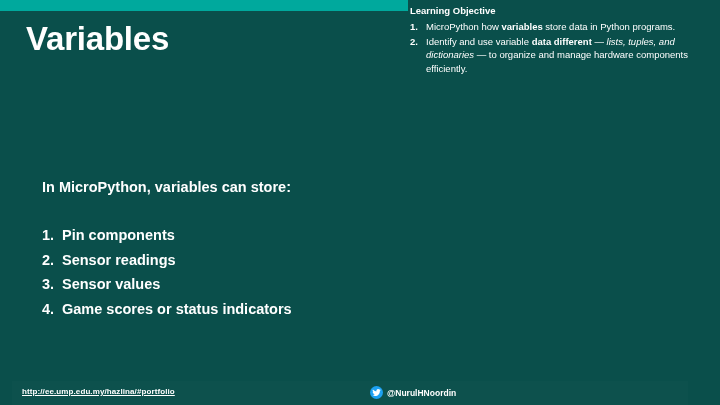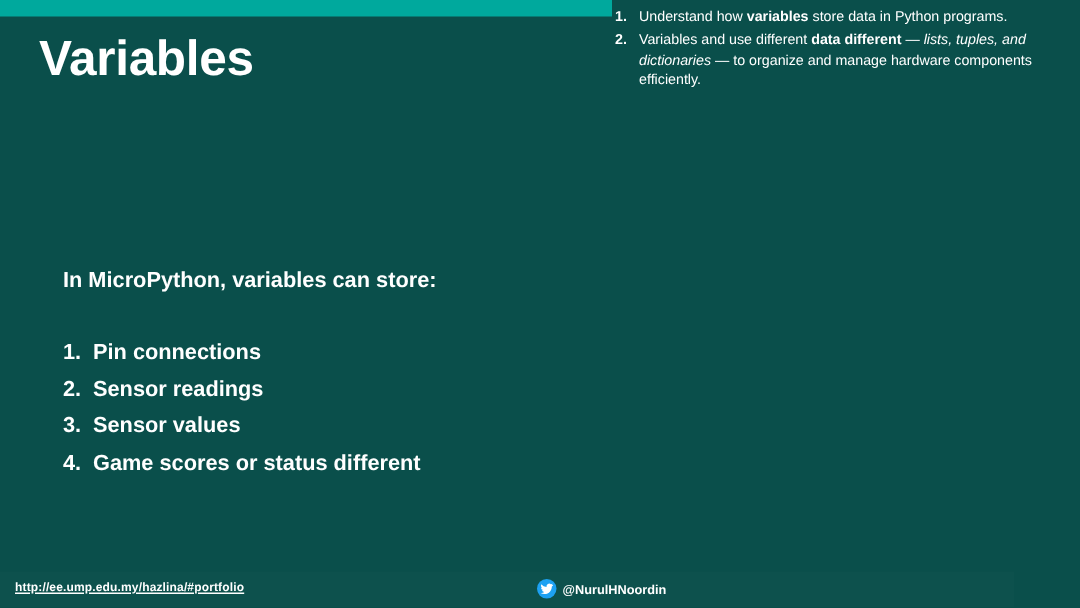--- a/index.html
+++ b/index.html
@@ -87,21 +87,21 @@
     line-height:1.5;
     color:#ffffff;
     margin-bottom:3px;
   }
   .store-num{
     width:20px;flex:0 0 20px;
   }
 
   
   .footer{
-    position:absolute;left:0;bottom:0;
+    position:absolute;left:12px;bottom:0;
     width:676px;height:24px;
     background:#0d514d;
   }
   .footer-url{
     position:absolute;left:10px;top:6px;
     font-size:8px;font-weight:700;
     color:#ffffff;
     letter-spacing:0.1px;
   }
   .footer-social{
@@ -121,51 +121,52 @@
 </head>
 <body>
 
 <div class="slide">
 
   <div class="top-accent"></div>
 
   <div class="slide-title">Variables</div>
 
   <div class="objective-panel">
+    <div class="objective-heading">Learning Objective</div>
     <ol class="objective-list">
       <li class="objective-item">
         <span class="objective-num">1.</span>
-        <span class="objective-text"><span>Understand how </span><b>variables</b><span> store data in Python programs.</span></span>
+        <span class="objective-text"><span>MicroPython how </span><b>variables</b><span> store data in Python programs.</span></span>
       </li>
       <li class="objective-item">
         <span class="objective-num">2.</span>
-        <span class="objective-text"><span>Variables and use different </span><b>data different</b><span> — </span><i>lists, tuples, and dictionaries</i><span> — to organize and manage hardware components efficiently.</span></span>
+        <span class="objective-text"><span>Identify and use variable </span><b>data different</b><span> — </span><i>lists, tuples, and dictionaries</i><span> — to organize and manage hardware components efficiently.</span></span>
       </li>
     </ol>
   </div>
 
   <div class="body-copy">
     <div class="para-spacer"></div>
     <p class="para"><span>In MicroPython, variables can store:</span></p>
     <ol class="store-list">
       <li class="store-item">
         <span class="store-num">1.</span>
-        <span>Pin connections</span>
+        <span>Pin components</span>
       </li>
       <li class="store-item">
         <span class="store-num">2.</span>
         <span>Sensor readings</span>
       </li>
       <li class="store-item">
         <span class="store-num">3.</span>
         <span>Sensor values</span>
       </li>
       <li class="store-item">
         <span class="store-num">4.</span>
-        <span>Game scores or status different</span>
+        <span>Game scores or status indicators</span>
       </li>
     </ol>
   </div>
 
   <div class="footer">
     <a class="footer-url" href="#">http://ee.ump.edu.my/hazlina/#portfolio</a>
     <div class="footer-social">
       <span class="twitter-icon">
         <svg width="9" height="9" viewBox="0 0 24 24" aria-hidden="true">
           <path fill="#ffffff" d="M23 4.9c-.8.4-1.7.6-2.6.8 1-.6 1.7-1.5 2-2.6-.9.5-1.9.9-3 1.1A4.6 4.6 0 0 0 11.6 8c0 .4 0 .7.1 1A13 13 0 0 1 2.3 4.2a4.6 4.6 0 0 0 1.4 6.1c-.7 0-1.4-.2-2-.5v.1a4.6 4.6 0 0 0 3.7 4.5c-.6.2-1.3.2-2 .1a4.6 4.6 0 0 0 4.3 3.2A9.2 9.2 0 0 1 1 19.5 13 13 0 0 0 8 21.5c8.4 0 13-7 13-13v-.6c.9-.6 1.6-1.4 2.2-2.3z"></path>

